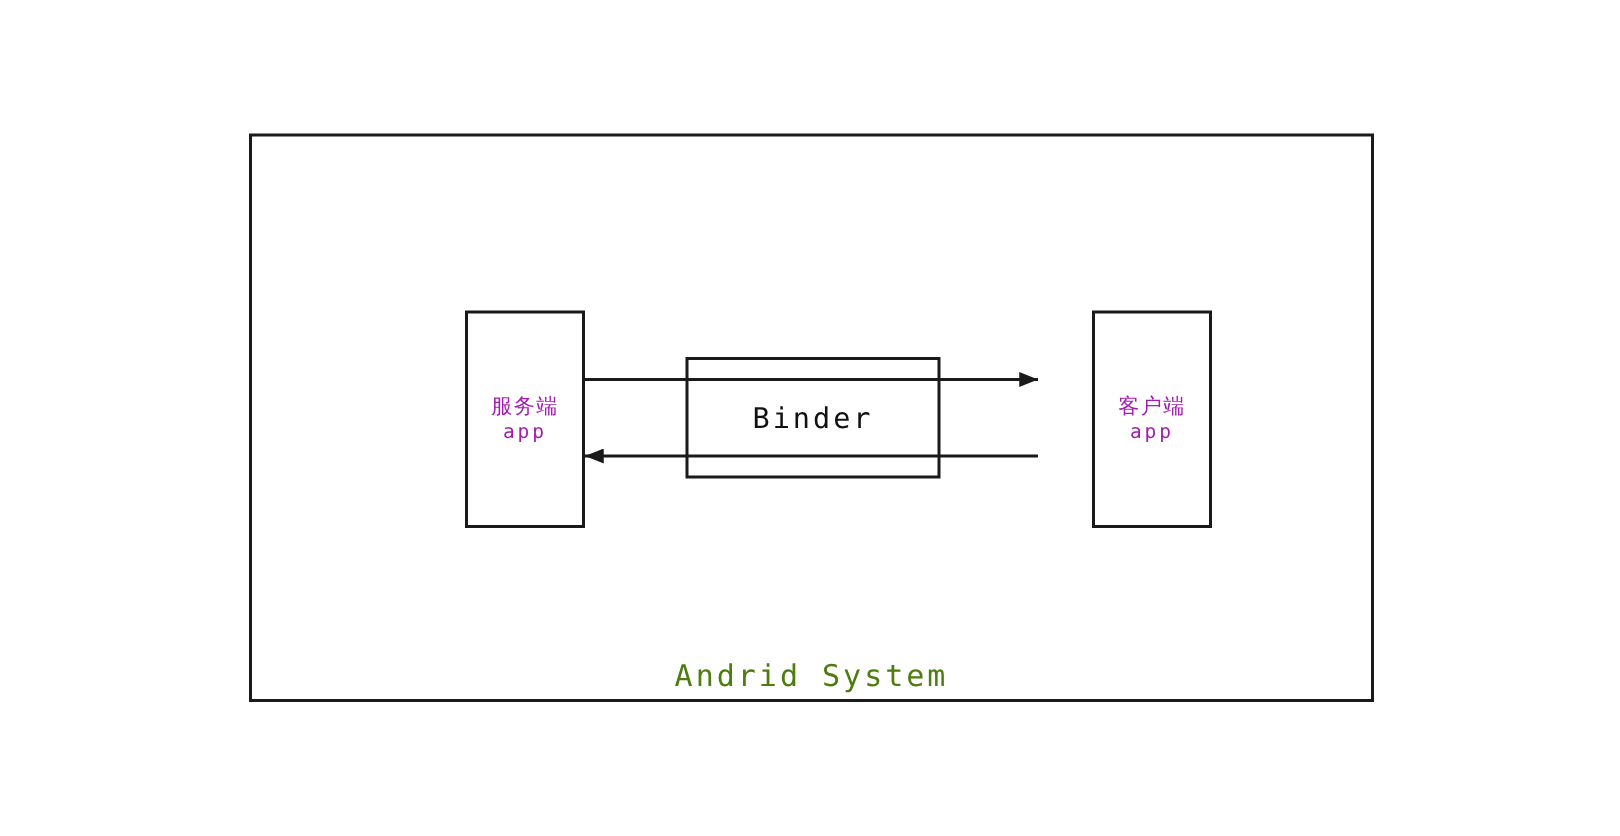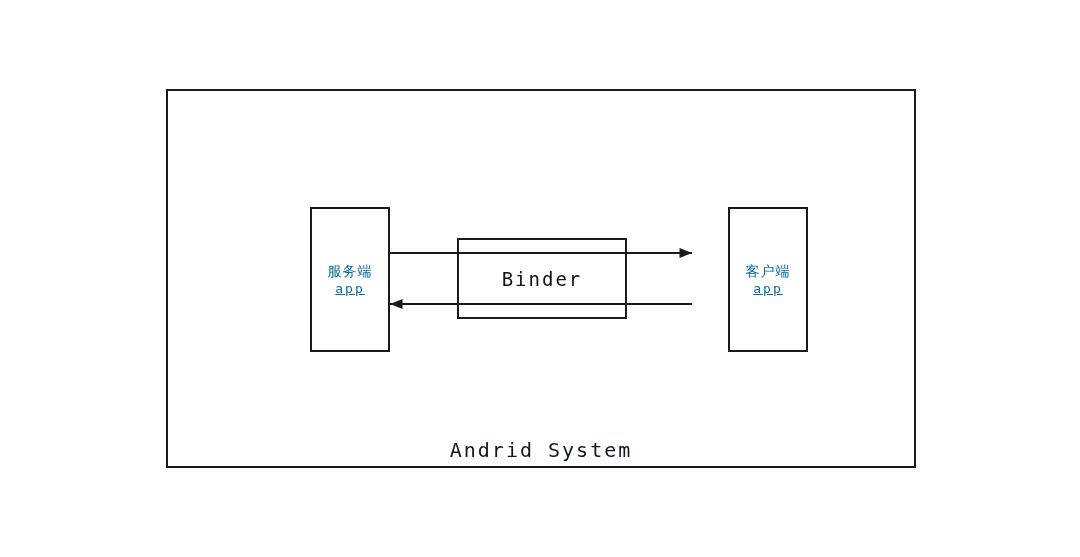--- a/index.html
+++ b/index.html
@@ -30,31 +30,30 @@
     width: 80px;
     height: 145px;
     border: 2px solid #1a1a1a;
     box-sizing: border-box;
     background: #ffffff;
     display: flex;
     flex-direction: column;
     align-items: center;
     justify-content: center;
     line-height: 18px;
-    color: #0369a1;
+    color: #a21caf;
   }
   .app-box .cjk-line {
     font-size: 14px;
     letter-spacing: 1px;
     font-family: "DejaVu Sans", "Liberation Sans", sans-serif;
   }
   .app-box .latin-line {
     font-size: 13px;
     letter-spacing: 2px;
-    text-decoration: underline;
   }
   .server-box { left: 310px; top: 207px; }
   .client-box { left: 692px; top: 207px; margin-left: 36px; }
   .binder-box {
     position: absolute;
     left: 457px;
     top: 238px;
     width: 170px;
     height: 81px;
     border: 2px solid #1a1a1a;
@@ -76,21 +75,21 @@
     pointer-events: none;
   }
   .system-label {
     position: absolute;
     left: 166px;
     top: 437px;
     width: 750px;
     text-align: center;
     font-size: 20px;
     letter-spacing: 2px;
-    color: #0f172a;
+    color: #4d7c0f;
     line-height: 26px;
   }
 </style>
 </head>
 <body>
 
 <div class="canvas">
 
   <div class="outer-box"></div>
 

